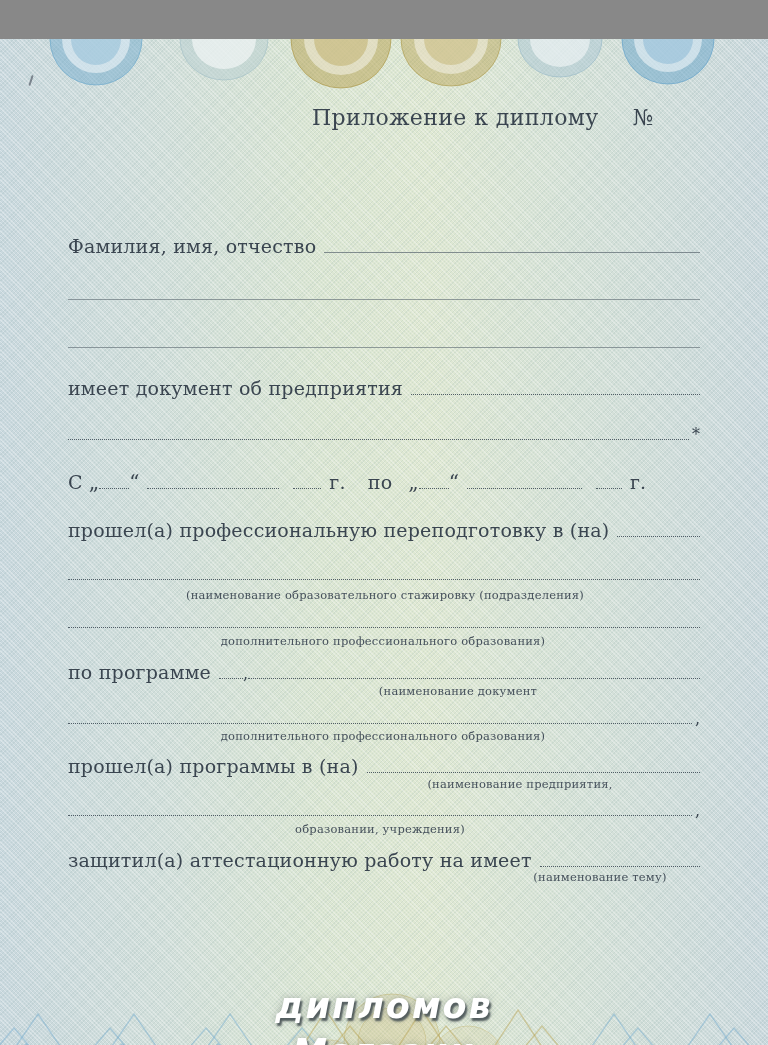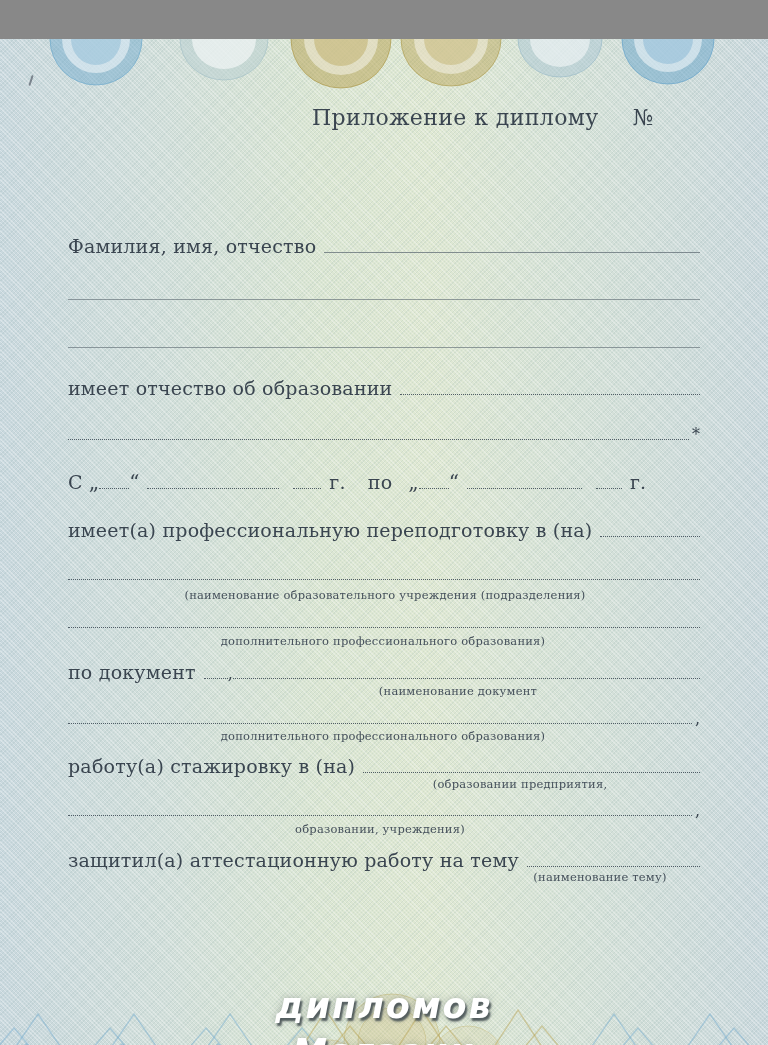--- a/index.html
+++ b/index.html
@@ -113,21 +113,21 @@
   </div>
 
   <div class="row" style="top:196px">
     <span class="lbl">Фамилия, имя, отчество</span>
     <span class="fill solid" style="margin-left:8px"></span>
   </div>
   <div class="hline solid" style="top:260px"></div>
   <div class="hline solid" style="top:308px"></div>
 
   <div class="row" style="top:338px">
-    <span class="lbl">имеет отчество об образовании</span>
+    <span class="lbl">имеет документ об предприятия</span>
     <span class="fill" style="margin-left:8px"></span>
   </div>
   <div class="linerow" style="top:386px">
     <span class="fill"></span>
     <span class="mark">*</span>
   </div>
 
   <div class="row" style="top:431px">
     <span class="lbl">С</span>
     <span class="q" style="margin-left:6px">„</span>
@@ -139,54 +139,54 @@
     <span class="lbl" style="margin-left:22px">по</span>
     <span class="q" style="margin-left:16px">„</span>
     <span class="fill fixed" style="width:30px"></span>
     <span class="q">“</span>
     <span class="fill fixed" style="width:115px;margin-left:8px"></span>
     <span class="fill fixed" style="width:26px;margin-left:14px"></span>
     <span class="lbl" style="margin-left:8px">г.</span>
   </div>
 
   <div class="row" style="top:480px">
-    <span class="lbl">имеет(а) профессиональную переподготовку в (на)</span>
+    <span class="lbl">прошел(а) профессиональную переподготовку в (на)</span>
     <span class="fill" style="margin-left:8px"></span>
   </div>
   <div class="hline" style="top:540px"></div>
-  <div class="hint" style="left:385px;top:549px">(наименование образовательного учреждения (подразделения)</div>
+  <div class="hint" style="left:385px;top:549px">(наименование образовательного стажировку (подразделения)</div>
   <div class="hline" style="top:588px"></div>
   <div class="hint" style="left:383px;top:595px">дополнительного профессионального образования)</div>
 
   <div class="row" style="top:622px">
-    <span class="lbl">по документ</span>
+    <span class="lbl">по программе</span>
     <span class="fill fixed" style="width:24px;margin-left:8px"></span>
     <span class="mark" style="margin-left:0">,</span>
     <span class="fill"></span>
   </div>
   <div class="hint" style="left:458px;top:645px">(наименование документ</div>
   <div class="linerow" style="top:670px">
     <span class="fill"></span>
     <span class="mark">,</span>
   </div>
   <div class="hint" style="left:383px;top:690px">дополнительного профессионального образования)</div>
 
   <div class="row" style="top:716px">
-    <span class="lbl">работу(а) стажировку в (на)</span>
+    <span class="lbl">прошел(а) программы в (на)</span>
     <span class="fill" style="margin-left:8px"></span>
   </div>
-  <div class="hint" style="left:520px;top:738px">(образовании предприятия,</div>
+  <div class="hint" style="left:520px;top:738px">(наименование предприятия,</div>
   <div class="linerow" style="top:762px">
     <span class="fill"></span>
     <span class="mark">,</span>
   </div>
   <div class="hint" style="left:380px;top:783px">образовании, учреждения)</div>
 
   <div class="row" style="top:810px">
-    <span class="lbl">защитил(а) аттестационную работу на тему</span>
+    <span class="lbl">защитил(а) аттестационную работу на имеет</span>
     <span class="fill" style="margin-left:8px"></span>
   </div>
   <div class="hint" style="left:600px;top:831px">(наименование тему)</div>
 
   <div class="watermark">
     <div>дипломов</div>
     <div>Магазин</div>
   </div>
 
 </div>

